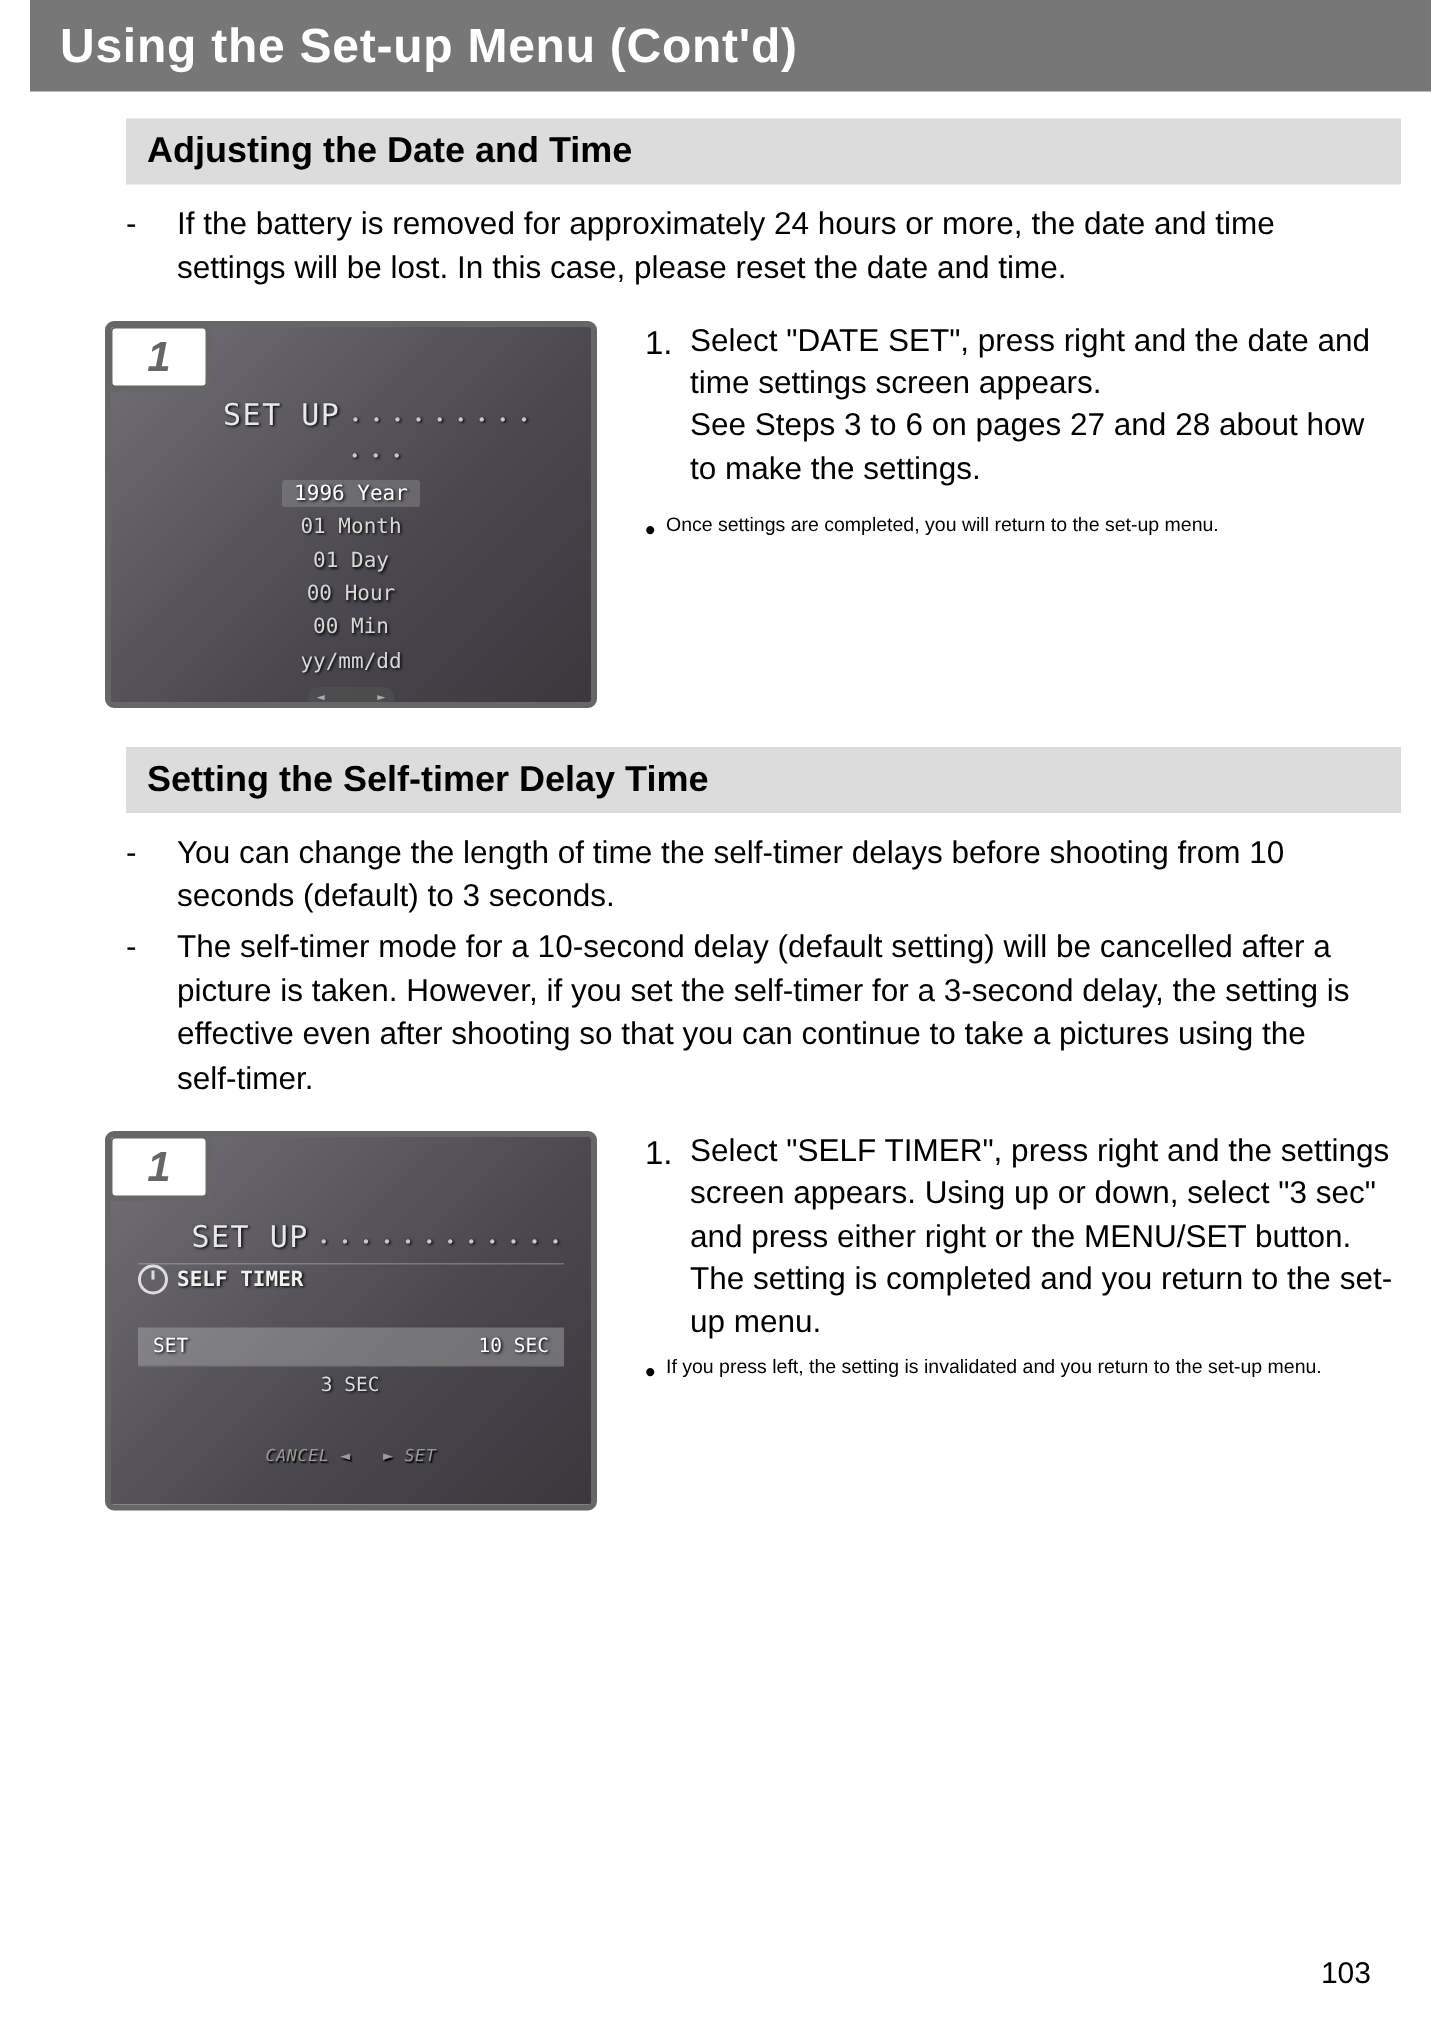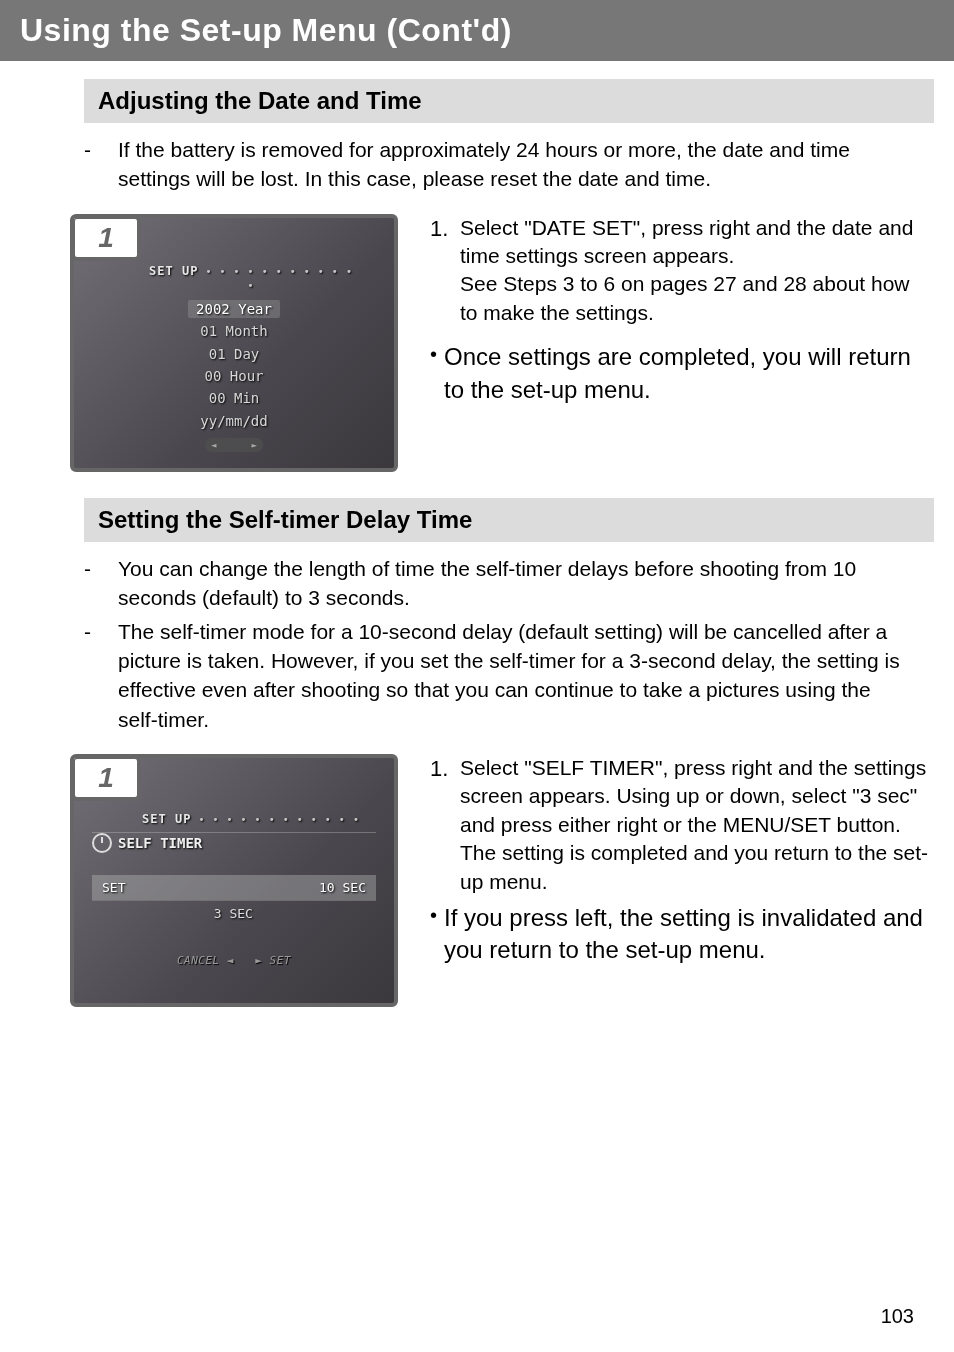--- a/index.html
+++ b/index.html
@@ -6,20 +6,21 @@
     margin: 0;
     font-family: Arial, Helvetica, sans-serif;
     background: #fff;
     color: #000;
     width: 954px;
   }
   .page-title-bar {
     background: #777;
     padding: 12px 20px;
     margin-bottom: 18px;
+    margin-left: 20px;
   }
   .page-title {
     color: #fff;
     font-family: "Arial Narrow", Arial, sans-serif;
     font-weight: 700;
     font-size: 32px;
     letter-spacing: 0.5px;
     font-stretch: condensed;
   }
   .section-heading {
@@ -64,21 +65,21 @@
   .sub-bullet {
     display: flex;
     margin-top: 14px;
   }
   .sub-bullet .dot {
     width: 20px;
     flex: 0 0 14px;
     font-size: 20px;
     line-height: 1.3;
   }
-  .sub-bullet .txt { font-size: 24px; line-height:1.35; }
+  .sub-bullet .txt { font-size: 13px; line-height:1.35; }
 
   
   .screenshot-box {
     border: 4px solid #666;
     border-radius: 6px;
     width: 320px;
     background: linear-gradient(135deg, #727076, #4a484e 60%, #3a383d);
     color: #d8d8d8;
     position: relative;
     overflow: hidden;
@@ -98,22 +99,22 @@
     font-weight: 700;
     font-size: 28px;
     color: #666;
     font-style: italic;
     z-index: 2;
   }
   .lcd-body { padding: 46px 40px 12px 40px; }
   .setup-title {
     text-align: center;
     color: #e8e8e8;
-    font-weight: 700;
-    font-size: 12px;
+    font-weight: 400;
+    font-size: 20px;
     letter-spacing: 1px;
     text-shadow: 1px 1px 2px #000;
     margin-bottom: 6px;
     margin-left: 34px;
   }
   .dot-row::after{
     content:" • • • • • • • • • • • •";
     font-weight:400; font-size:10px; color:#c9c9c9; letter-spacing:1px;
   }
   .date-list { text-align:center; font-size:14px; line-height:1.6; text-shadow: 1px 1px 2px #000;}
@@ -184,21 +185,21 @@
   </div>
 </div>
 
 <div class="content-row">
   <div class="screen-col">
     <div class="screenshot-box" style="height:250px;">
       <div class="badge">1</div>
       <div class="lcd-body">
         <div class="setup-title dot-row"><span>SET UP</span></div>
         <div class="date-list">
-          <div><span class="active">2002 Year</span></div>
+          <div><span class="active">1996 Year</span></div>
           <div>01 Month</div>
           <div>01 Day</div>
           <div>00 Hour</div>
           <div>00 Min</div>
           <div>yy/mm/dd</div>
         </div>
         <div class="lr-pill">
               <span>◄</span>
               <span>►</span>
             </div>

